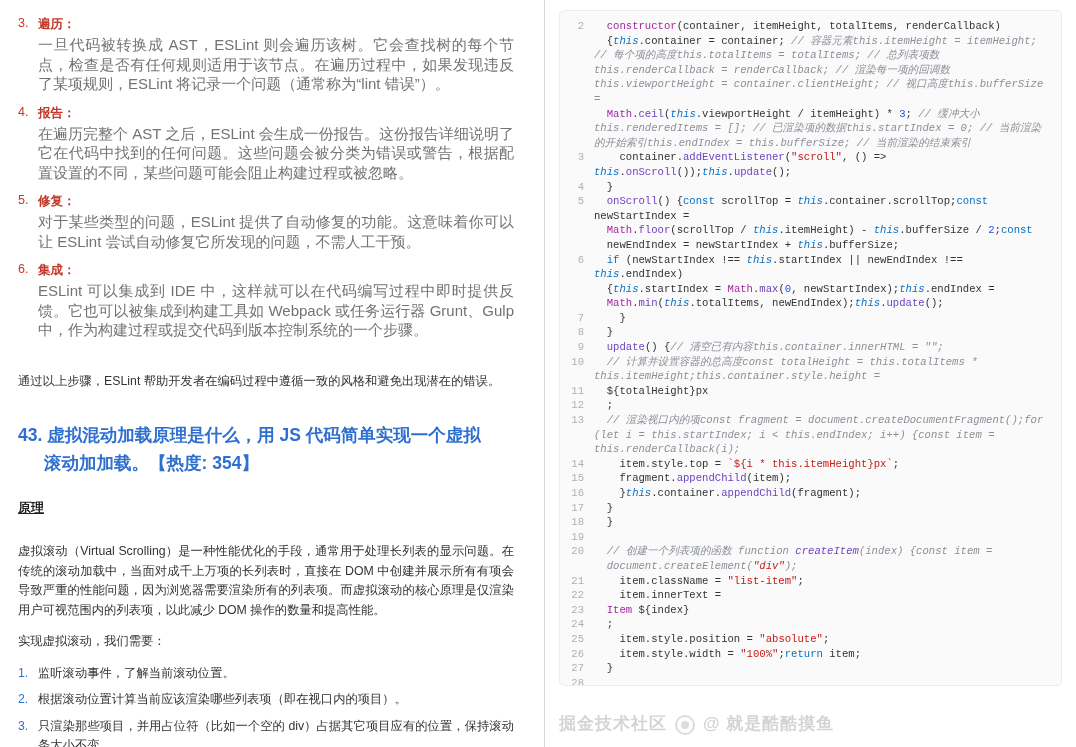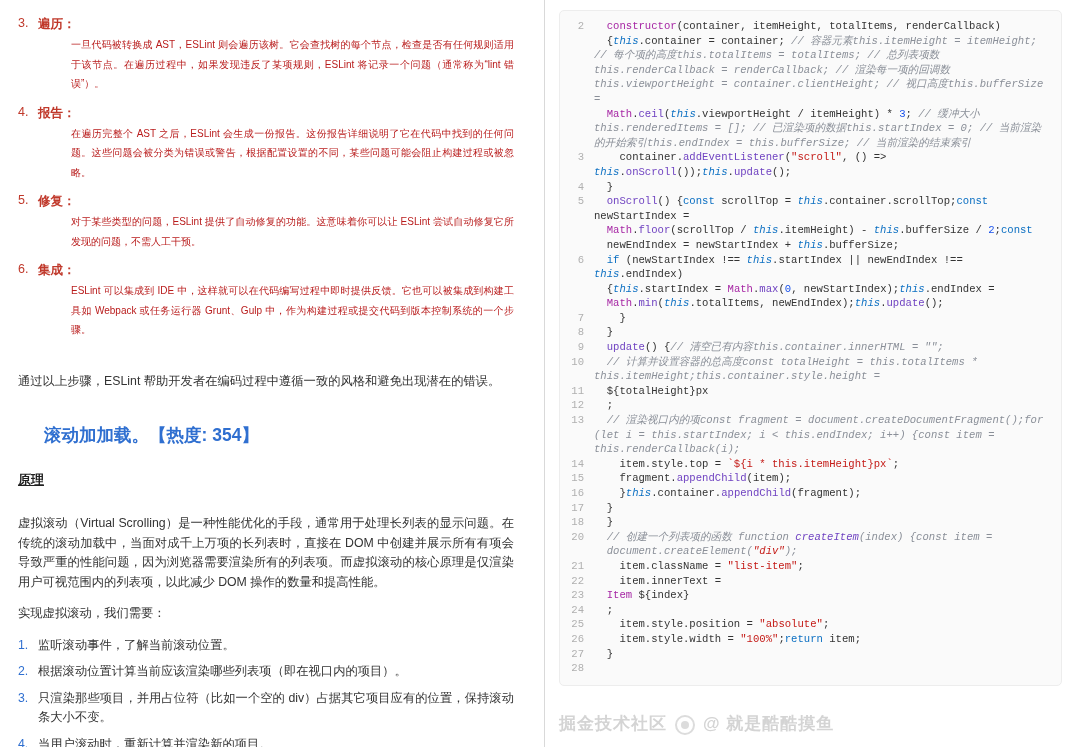--- a/index.html
+++ b/index.html
@@ -25,22 +25,22 @@
   .li { display:flex; margin-bottom:9px; }
   .li .num {
     color:#c0392b; width:20px; flex:0 0 20px;
     font-size:12.5px; line-height:19px; text-align:left;
   }
   .li .body { flex:1; }
   .li .title {
     color:#c0392b; font-size:12.5px; line-height:19px; font-weight:700;
   }
   .li .para {
-    color:#b91c1c; font-size:10px; line-height:19.5px;
-    text-align:justify; margin-top:1px;margin-left:33px;
+    color:#737373; font-size:15px; line-height:19.5px;
+    text-align:justify; margin-top:1px;
   }
   .plain-para {
     color:#333; font-size:12.3px; line-height:19.5px; text-align:justify;
     margin:32px 0 0 0;
   }
 
   h2.qtitle {
     color:#2f6fd0; font-size:17.5px; line-height:28px;
     font-weight:bold; margin:30px 0 22px 0;
   }
@@ -143,20 +143,21 @@
         <span class="body">
           <span class="title">集成：</span>
           <div class="para">ESLint 可以集成到 IDE 中，这样就可以在代码编写过程中即时提供反馈。它也可以被集成到构建工具如 Webpack 或任务运行器 Grunt、Gulp 中，作为构建过程或提交代码到版本控制系统的一个步骤。</div>
         </span>
       </li>
     </ul>
 
     <p class="plain-para">通过以上步骤，ESLint 帮助开发者在编码过程中遵循一致的风格和避免出现潜在的错误。</p>
 
     <h2 class="qtitle">
+      <span>43. 虚拟混动加载原理是什么，用 JS 代码简单实现一个虚拟</span>
       <span class="ind">滚动加加载。【热度: 354】</span>
     </h2>
 
     <h3 class="sec">原理</h3>
     <p class="p">虚拟滚动（Virtual Scrolling）是一种性能优化的手段，通常用于处理长列表的显示问题。在传统的滚动加载中，当面对成千上万项的长列表时，直接在 DOM 中创建并展示所有有项会导致严重的性能问题，因为浏览器需要渲染所有的列表项。而虚拟滚动的核心原理是仅渲染用户可视范围内的列表项，以此减少 DOM 操作的数量和提高性能。</p>
     <p class="p">实现虚拟滚动，我们需要：</p>
 
     <ol class="steps">
       <li>
         <span class="n">1.</span>
@@ -264,20 +265,24 @@
           <span class="ln">16</span>
           <span class="ct">    }<span class="ths">this</span>.container.<span class="fn">appendChild</span>(fragment);</span>
         </div>
         <div class="crow">
           <span class="ln">17</span>
           <span class="ct">  }</span>
         </div>
         <div class="crow">
           <span class="ln">18</span>
           <span class="ct">  }</span>
+        </div>
+        <div class="crow">
+          <span class="ln">19</span>
+          <span class="ct"></span>
         </div>
         <div class="crow">
           <span class="ln">20</span>
           <span class="ct">  <span class="com">// 创建一个列表项的函数 function </span><span class="fn it">createItem</span><span class="com">(index) {const item =</span></span>
         </div>
         <div class="crow">
           <span class="ln"></span>
           <span class="ct">  <span class="com it">document.createElement(</span><span class="str it">"div"</span><span class="com it">);</span></span>
         </div>
         <div class="crow">

